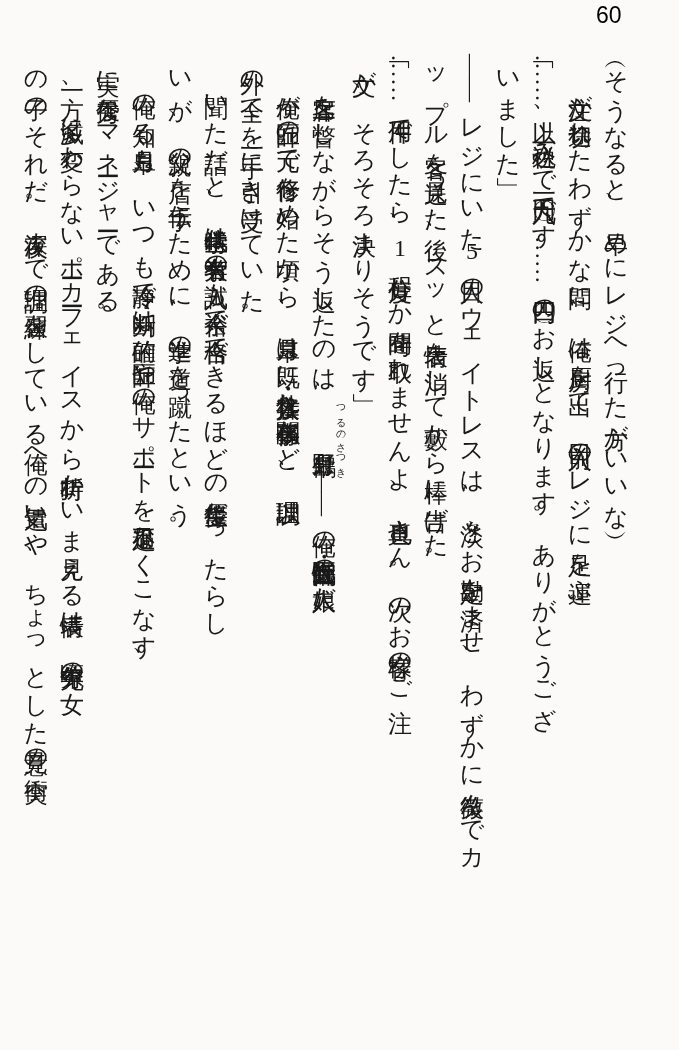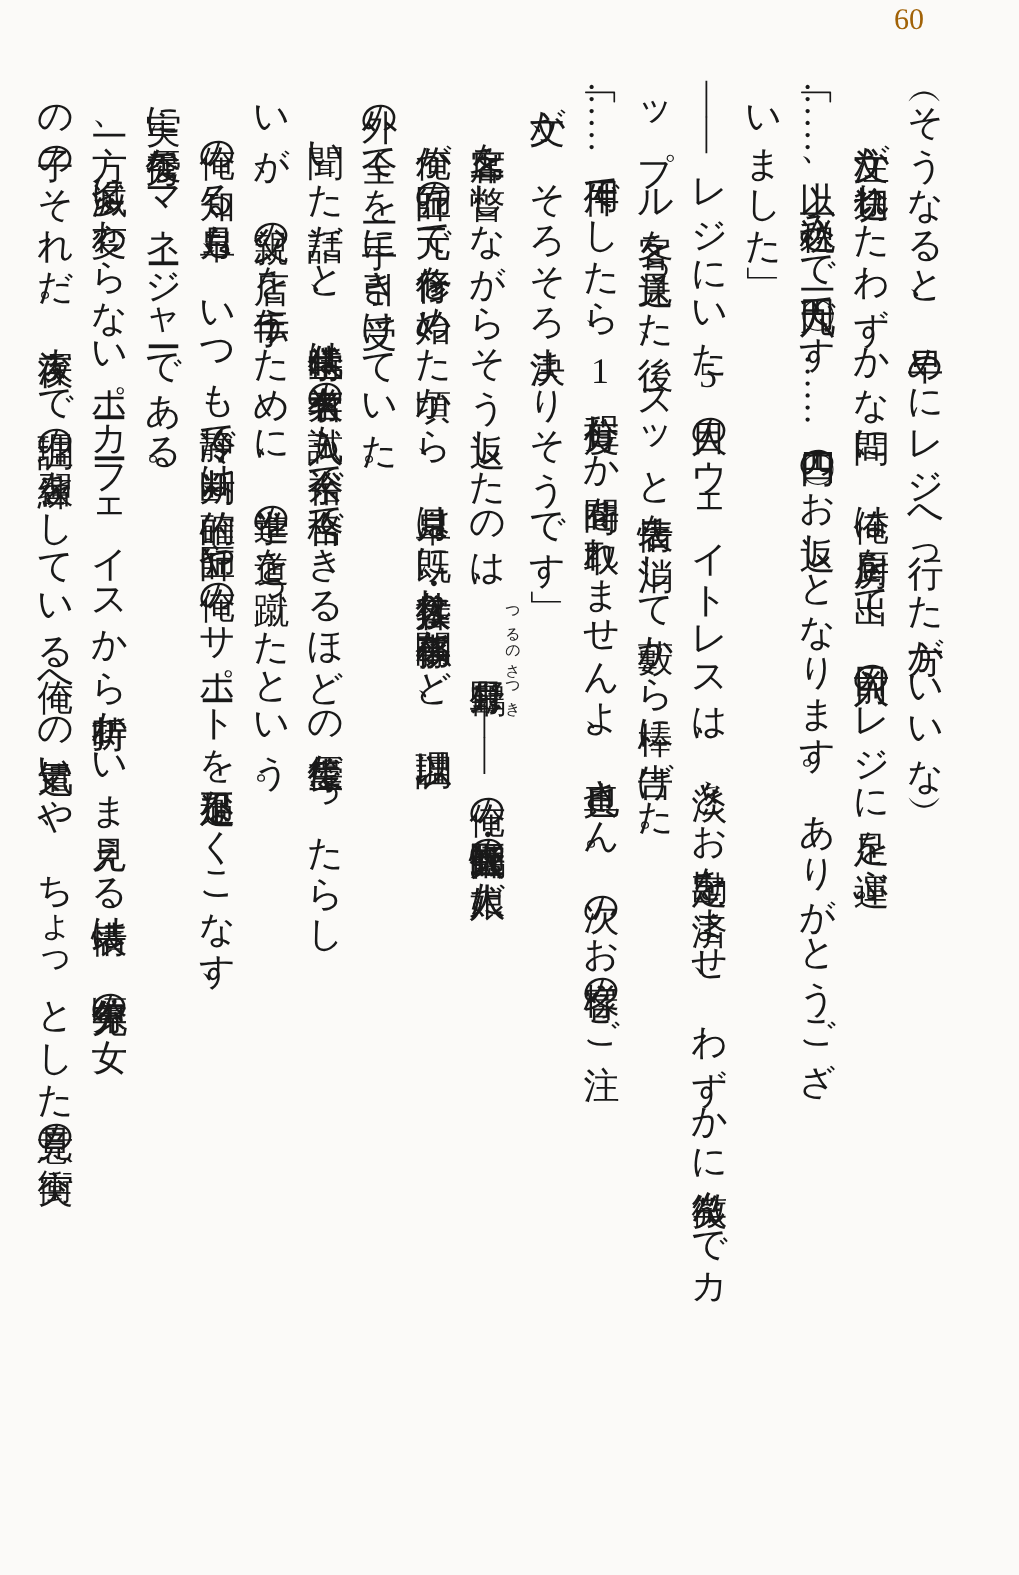--- a/index.html
+++ b/index.html
@@ -9,23 +9,23 @@
     position: relative;
     overflow: hidden;
     background: #fbfaf8;
     color: #191919;
     font-family: "Liberation Serif", "DejaVu Serif", serif;
   }
   .page-number {
     position: absolute;
     top: 2px;
     left: 596px;
-    font-size: 20px;
-    font-family: Liberation Serif, serif;
-    color: #a16207;
+    font-size: 23px;
+    font-family: Liberation Sans, sans-serif;
+    color: #000000;
   }
   .text-block {
     position: absolute;
     top: 54px;
     right: 45px;
     writing-mode: vertical-rl;
     text-orientation: mixed;
     font-size: 24px;
     letter-spacing: 0;
   }

